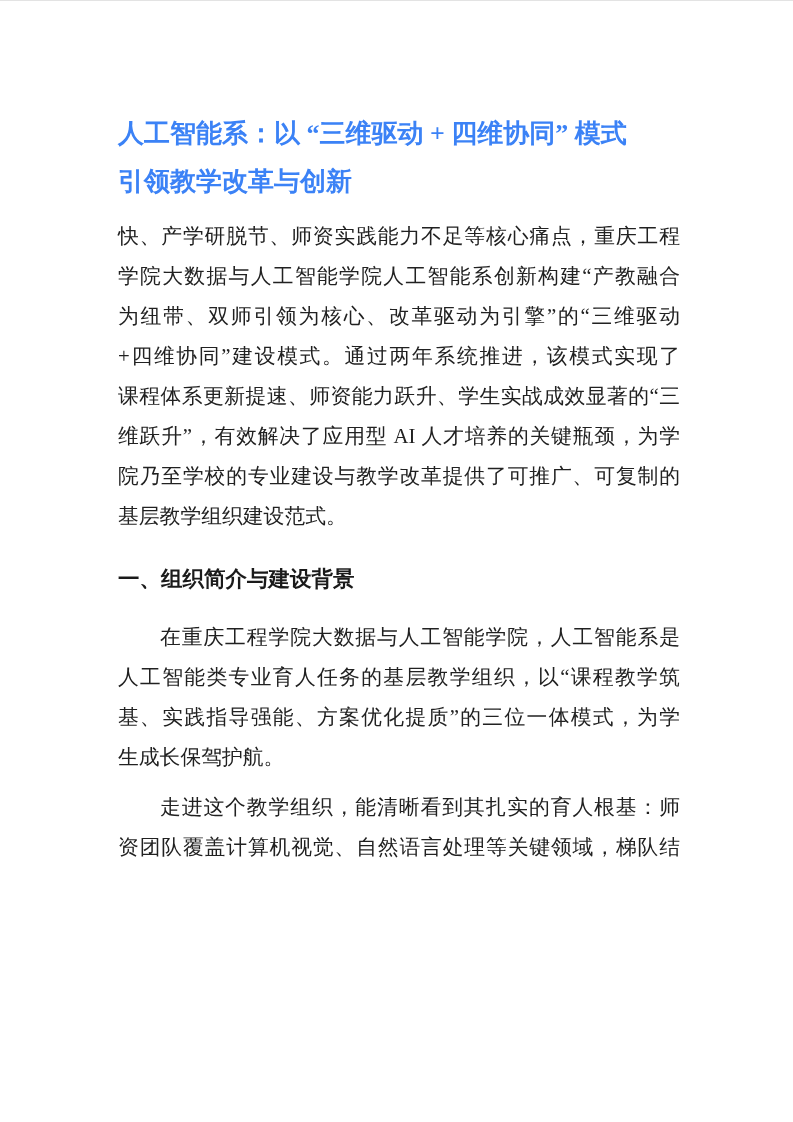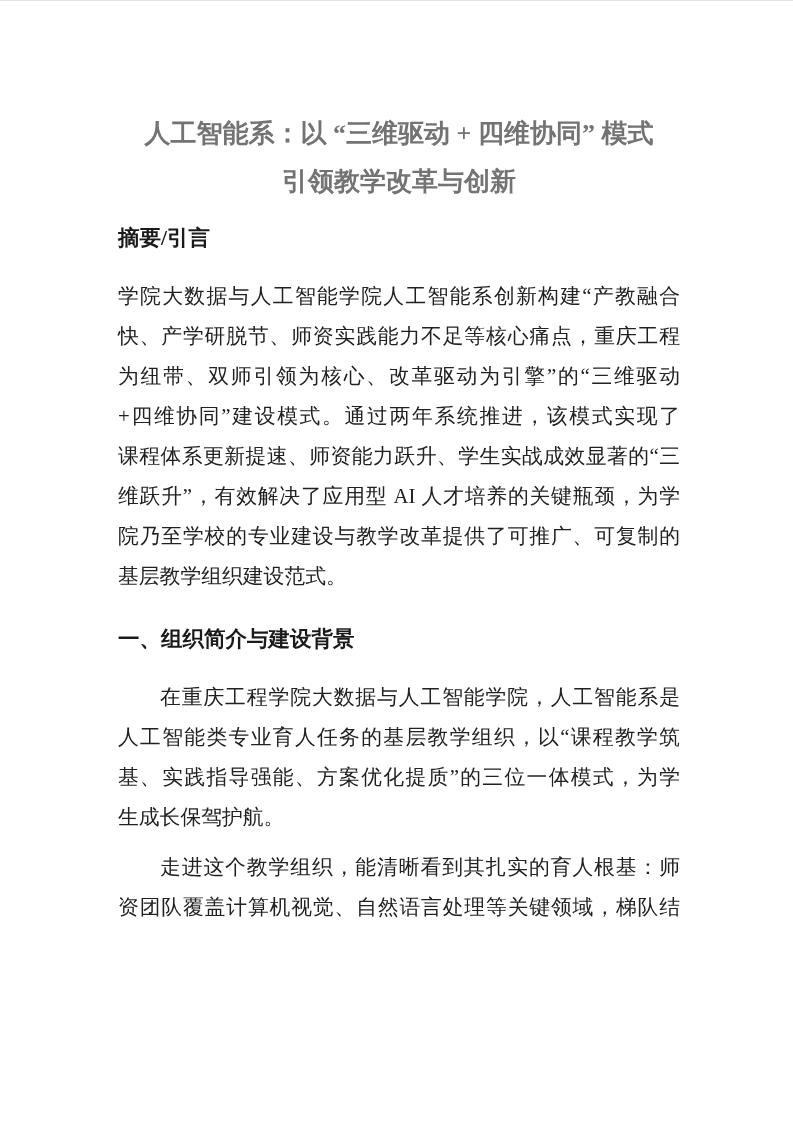--- a/index.html
+++ b/index.html
@@ -24,22 +24,22 @@
   .page {
     box-sizing: border-box;
     width: 793px;
     height: 1122px;
     padding: 110px 113px 0 118px;
   }
   .doc-title {
     font-size: 26px;
     line-height: 48px;
     font-weight: bold;
-    text-align: center;
-    color: #737373;
+    text-align: left;
+    color: #3b82f6;
     letter-spacing: 0px;
   }
   .heading {
     font-size: 21.5px;
     line-height: 40px;
     font-weight: bold;
     color: #1a1a1a;
     margin-top: 23px;
     white-space: nowrap;
   }
@@ -72,24 +72,23 @@
 
 <div class="page-top-edge"></div>
 
 <div class="page">
   <div class="doc-title">
     <div>人工智能系：以 “三维驱动 + 四维协同” 模式</div>
     <div>引领教学改革与创新</div>
   </div>
 
   <div id="doc-body">
-      <div class="heading">摘要/引言</div>
       <div class="para">
+        <div class="line">快、产学研脱节、师资实践能力不足等核心痛点，重庆工程</div>
         <div class="line">学院大数据与人工智能学院人工智能系创新构建“产教融合</div>
-        <div class="line">快、产学研脱节、师资实践能力不足等核心痛点，重庆工程</div>
         <div class="line">为纽带、双师引领为核心、改革驱动为引擎”的“三维驱动</div>
         <div class="line">+四维协同”建设模式。通过两年系统推进，该模式实现了</div>
         <div class="line">课程体系更新提速、师资能力跃升、学生实战成效显著的“三</div>
         <div class="line">维跃升”，有效解决了应用型 AI 人才培养的关键瓶颈，为学</div>
         <div class="line">院乃至学校的专业建设与教学改革提供了可推广、可复制的</div>
         <div class="line last">基层教学组织建设范式。</div>
       </div>
       <div class="heading">一、组织简介与建设背景</div>
       <div class="para">
         <div class="line first">在重庆工程学院大数据与人工智能学院，人工智能系是</div>

